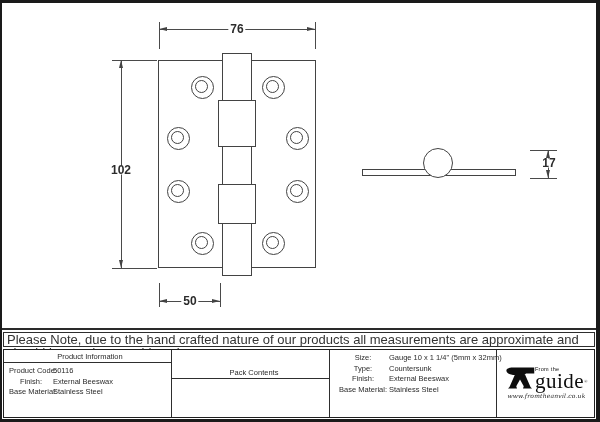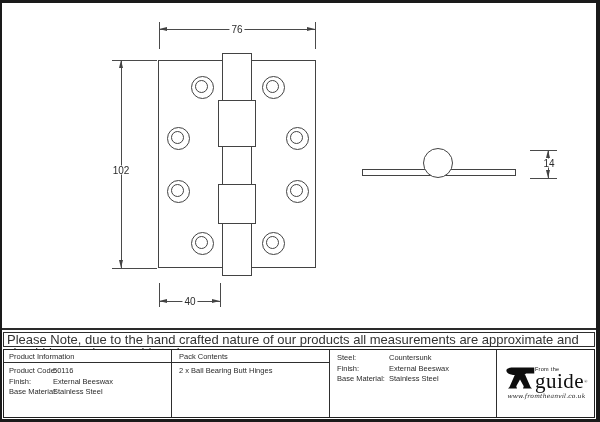--- a/index.html
+++ b/index.html
@@ -20,32 +20,32 @@
   .collar.c4{top:184px;height:40px;}
   .hole{position:absolute;width:23px;height:23px;border:1.5px solid #434343;border-radius:50%;
         box-sizing:border-box;background:#fff;z-index:2;}
   .hole .inner{width:13px;height:13px;border:1.5px solid #434343;border-radius:50%;
         box-sizing:border-box;margin:3.5px;}
   .sidebar-leaf{position:absolute;left:362px;top:168.5px;width:154px;height:7px;
         border:1.5px solid #434343;box-sizing:border-box;background:#fff;z-index:1;}
   .barrel{position:absolute;left:423px;top:148px;width:30px;height:30px;border:1.5px solid #434343;
         border-radius:50%;box-sizing:border-box;background:#fff;z-index:2;}
   .dimlabel{position:absolute;transform:translate(-50%,-50%);background:#fff;padding:0 2px;
-        font-size:10px;line-height:9px;color:#2c2c2c;z-index:6;white-space:nowrap;}
+        font-size:12px;line-height:9px;color:#2c2c2c;z-index:6;white-space:nowrap;font-weight:bold;}
   .ar{position:absolute;width:0;height:0;z-index:5;}
   .ar.l{border-top:2.5px solid transparent;border-bottom:2.5px solid transparent;border-right:8px solid #434343;margin-top:-2.5px;}
   .ar.r{border-top:2.5px solid transparent;border-bottom:2.5px solid transparent;border-left:8px solid #434343;margin-top:-2.5px;}
   .ar.u{border-left:2.5px solid transparent;border-right:2.5px solid transparent;border-bottom:8px solid #434343;margin-left:-2.5px;}
   .ar.d{border-left:2.5px solid transparent;border-right:2.5px solid transparent;border-top:8px solid #434343;margin-left:-2.5px;}
   
   .note-bar{position:absolute;left:3px;top:332px;width:592px;height:15px;border:1px solid #2e2e2e;
         box-sizing:border-box;font-size:13px;line-height:13px;padding-left:3px;color:#333;background:#fff;}
   .spec-table{position:absolute;left:3px;top:349px;width:592px;height:69px;border:1.2px solid #1f1f1f;
         box-sizing:border-box;background:#fff;font-size:7.5px;color:#2b2b2b;}
-  .tcol{position:absolute;top:0;bottom:0;border-left:1px solid #2e2e2e;box-sizing:border-box;}
+  .tcol{position:absolute;top:0;bottom:0;border-left:1px solid #2e2e2e;box-sizing:border-box;text-align:center;}
   .tcol.first{border-left:none;}
   .thead{height:13px;line-height:13px;border-bottom:1px solid #2e2e2e;padding-left:5px;
         box-sizing:border-box;white-space:nowrap;}
   .tbody{padding:3px 0 0 5px;}
   .trow{display:flex;line-height:10.6px;white-space:nowrap;}
   .tlabel{flex:0 0 auto;}
   .tval{flex:0 0 auto;}
   .c1 .tlabel{width:44px;}
   .c3 .tlabel{width:52px;}
   
@@ -108,31 +108,31 @@
     <div class="vline" style="left:121px;top:60px;height:208px;"></div>
     <div class="ar u" style="left:121px;top:60px;"></div>
     <div class="ar d" style="left:121px;top:260px;"></div>
     <div class="dimlabel" style="left:121px;top:170px;">102</div>
 
     <div class="vline" style="left:159px;top:283px;height:24px;"></div>
     <div class="vline" style="left:220px;top:283px;height:24px;"></div>
     <div class="hline" style="left:159px;top:301px;width:61px;"></div>
     <div class="ar l" style="left:159px;top:301px;"></div>
     <div class="ar r" style="left:212px;top:301px;"></div>
-    <div class="dimlabel" style="left:190px;top:301px;">40</div>
+    <div class="dimlabel" style="left:190px;top:301px;">50</div>
 
     <div class="sidebar-leaf"></div>
     <div class="barrel"></div>
 
     <div class="hline" style="left:530px;top:149.5px;width:27px;"></div>
     <div class="hline" style="left:530px;top:177.5px;width:27px;"></div>
     <div class="vline" style="left:548px;top:149.5px;height:28px;"></div>
     <div class="ar u" style="left:548px;top:150px;"></div>
     <div class="ar d" style="left:548px;top:170px;"></div>
-    <div class="dimlabel" style="left:549px;top:163px;">14</div>
+    <div class="dimlabel" style="left:549px;top:163px;">17</div>
 
     <div class="hline" style="left:2px;top:328px;width:594px;height:1.5px;background:#2a2a2a;"></div>
   </div>
 
   <div class="note-bar">
     <span>Please Note, due to the hand crafted nature of our products all measurements are approximate and should be used as a guide only.</span>
   </div>
 
   <div class="spec-table">
 
@@ -148,32 +148,33 @@
           <span class="tval">External Beeswax</span>
         </div>
         <div class="trow">
           <span class="tlabel">Base Material:</span>
           <span class="tval">Stainless Steel</span>
         </div>
       </div>
     </div>
 
     <div class="tcol c2" style="left:167px;width:158px;">
-      <div class="thead" style="padding-left:7px;">Pack Contents</div>
+      <div class="thead" style="padding-left:7px;margin-top:16px;">Pack Contents</div>
       <div class="tbody" style="padding-left:7px;">
-        <div class="trow">
-          <span class="tval">2 x Ball Bearing Butt Hinges</span>
-        </div>
       </div>
     </div>
 
     <div class="tcol c3" style="left:325px;width:167px;">
       <div class="tbody" style="padding-left:7px;">
         <div class="trow">
-          <span class="tlabel">Steel:</span>
+          <span class="tlabel">Size:</span>
+          <span class="tval">Gauge 10 x 1 1/4" (5mm x 32mm)</span>
+        </div>
+        <div class="trow">
+          <span class="tlabel">Type:</span>
           <span class="tval">Countersunk</span>
         </div>
         <div class="trow">
           <span class="tlabel">Finish:</span>
           <span class="tval">External Beeswax</span>
         </div>
         <div class="trow">
           <span class="tlabel">Base Material:</span>
           <span class="tval">Stainless Steel</span>
         </div>

